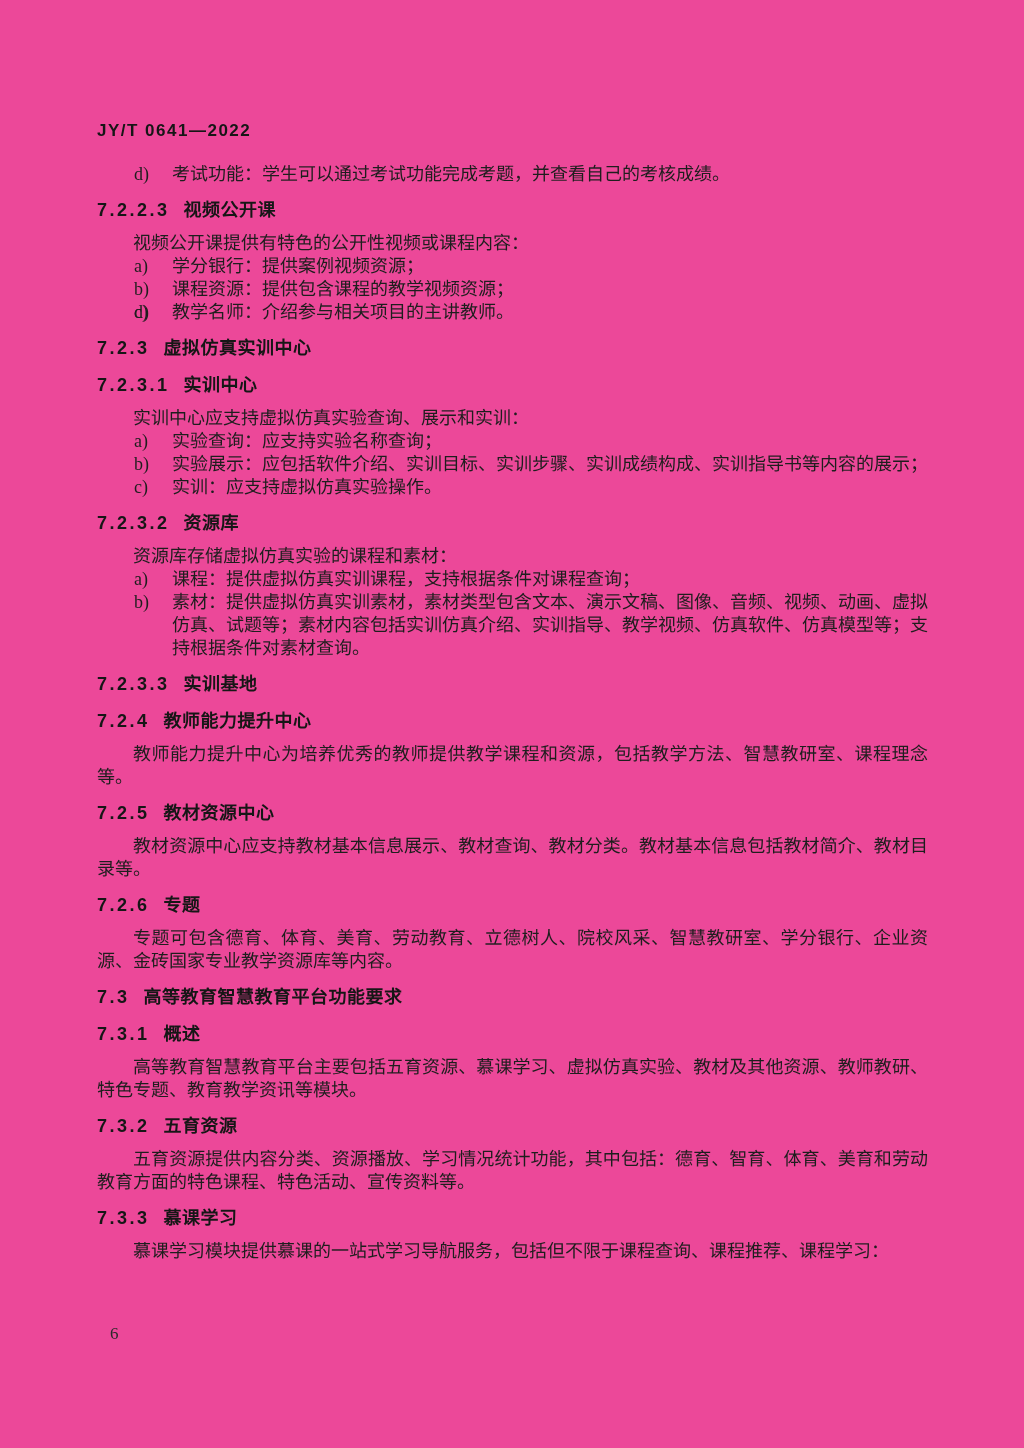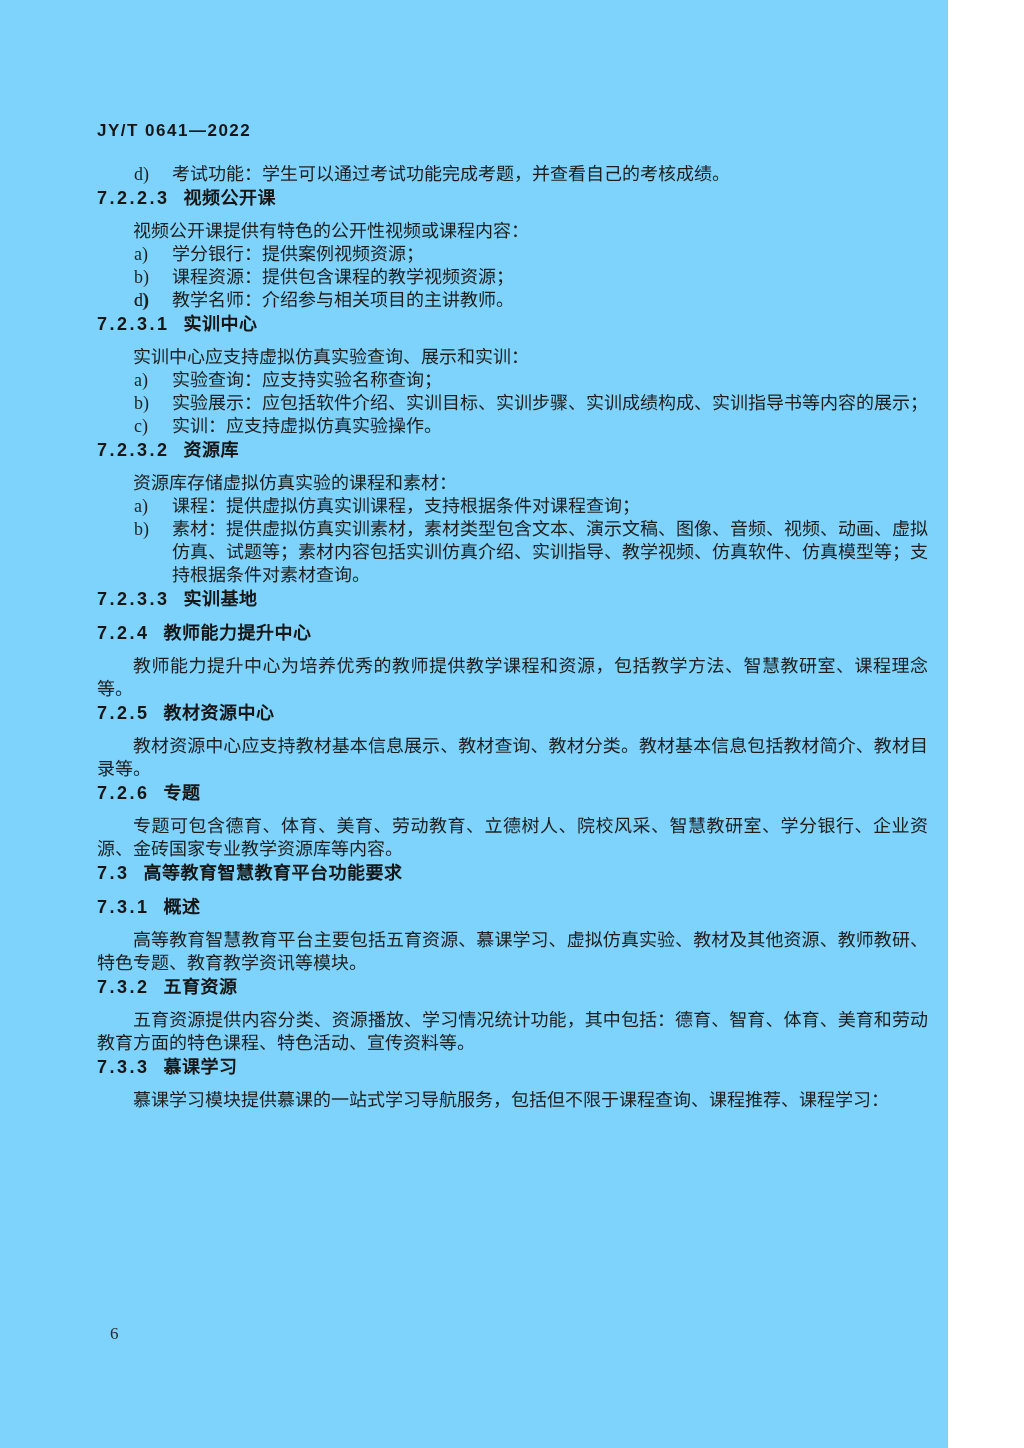--- a/index.html
+++ b/index.html
@@ -1,22 +1,22 @@
 <!DOCTYPE html>
 <html lang="zh-CN"><head>
 <meta charset="utf-8">
 <style>
   * { margin: 0; padding: 0; box-sizing: border-box; }
   html, body { background: #ffffff; }
 
   .page {
     position: relative;
-    width: 948px;
+    width: 1024px;
     height: 1448px;
-    background: #7dd3fc;
+    background: #ec4899;
     color: #1e1e1e;
     font-family: "Liberation Serif", serif;
     overflow: hidden;
   }
 
   .doc-header {
     position: absolute;
     top: 121px;
     left: 97px;
     font-family: "Liberation Sans", sans-serif;
@@ -35,20 +35,21 @@
     font-size: 18px;
     line-height: 23px;
     text-align: justify;
   }
 
   .heading {
     font-family: "Liberation Sans", sans-serif;
     font-weight: bold;
     font-size: 18px;
     line-height: 25px;
+    margin-top: 12px;
     margin-bottom: 9px;
     text-align: left;
     color: #161616;
     white-space: nowrap;
   }
   .hnum { letter-spacing: 2.5px; margin-right: 14px; }
   .htitle { letter-spacing: 0.5px; }
 
   .para { text-indent: 36px; font-family: Liberation Serif, serif; }
 
@@ -77,20 +78,21 @@
   <div class="doc-header">JY/T 0641—2022</div>
 
   <div class="content">
       <div class="list-item"><span class="list-marker">d)</span><span>考试功能：学生可以通过考试功能完成考题，并查看自己的考核成绩。</span></div>
       <div class="heading"><span class="hnum">7.2.2.3</span><span class="htitle">视频公开课</span></div>
       <p class="para">视频公开课提供有特色的公开性视频或课程内容：</p>
       <div class="list-item"><span class="list-marker">a)</span><span>学分银行：提供案例视频资源；</span></div>
       <div class="list-item"><span class="list-marker">b)</span><span>课程资源：提供包含课程的教学视频资源；</span></div>
       <div class="list-item"><span class="list-marker">c)</span></div>
       <div class="list-item"><span class="list-marker">d)</span><span>教学名师：介绍参与相关项目的主讲教师。</span></div>
+      <div class="heading"><span class="hnum">7.2.3</span><span class="htitle">虚拟仿真实训中心</span></div>
       <div class="heading"><span class="hnum">7.2.3.1</span><span class="htitle">实训中心</span></div>
       <p class="para">实训中心应支持虚拟仿真实验查询、展示和实训：</p>
       <div class="list-item"><span class="list-marker">a)</span><span>实验查询：应支持实验名称查询；</span></div>
       <div class="list-item"><span class="list-marker">b)</span><span>实验展示：应包括软件介绍、实训目标、实训步骤、实训成绩构成、实训指导书等内容的展示；</span></div>
       <div class="list-item"><span class="list-marker">c)</span><span>实训：应支持虚拟仿真实验操作。</span></div>
       <div class="heading"><span class="hnum">7.2.3.2</span><span class="htitle">资源库</span></div>
       <p class="para">资源库存储虚拟仿真实验的课程和素材：</p>
       <div class="list-item"><span class="list-marker">a)</span><span>课程：提供虚拟仿真实训课程，支持根据条件对课程查询；</span></div>
       <div class="list-item"><span class="list-marker">b)</span><span>素材：提供虚拟仿真实训素材，素材类型包含文本、演示文稿、图像、音频、视频、动画、虚拟仿真、试题等；素材内容包括实训仿真介绍、实训指导、教学视频、仿真软件、仿真模型等；支持根据条件对素材查询。</span></div>
       <div class="heading"><span class="hnum">7.2.3.3</span><span class="htitle">实训基地</span></div>

